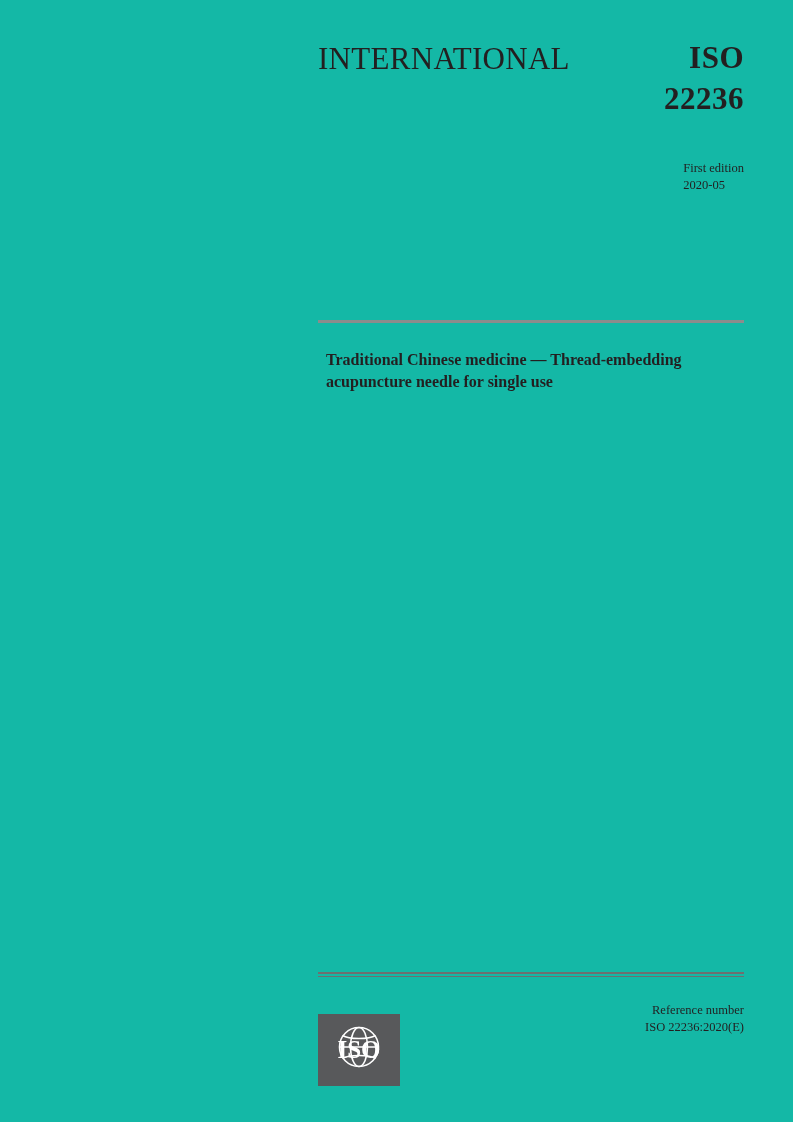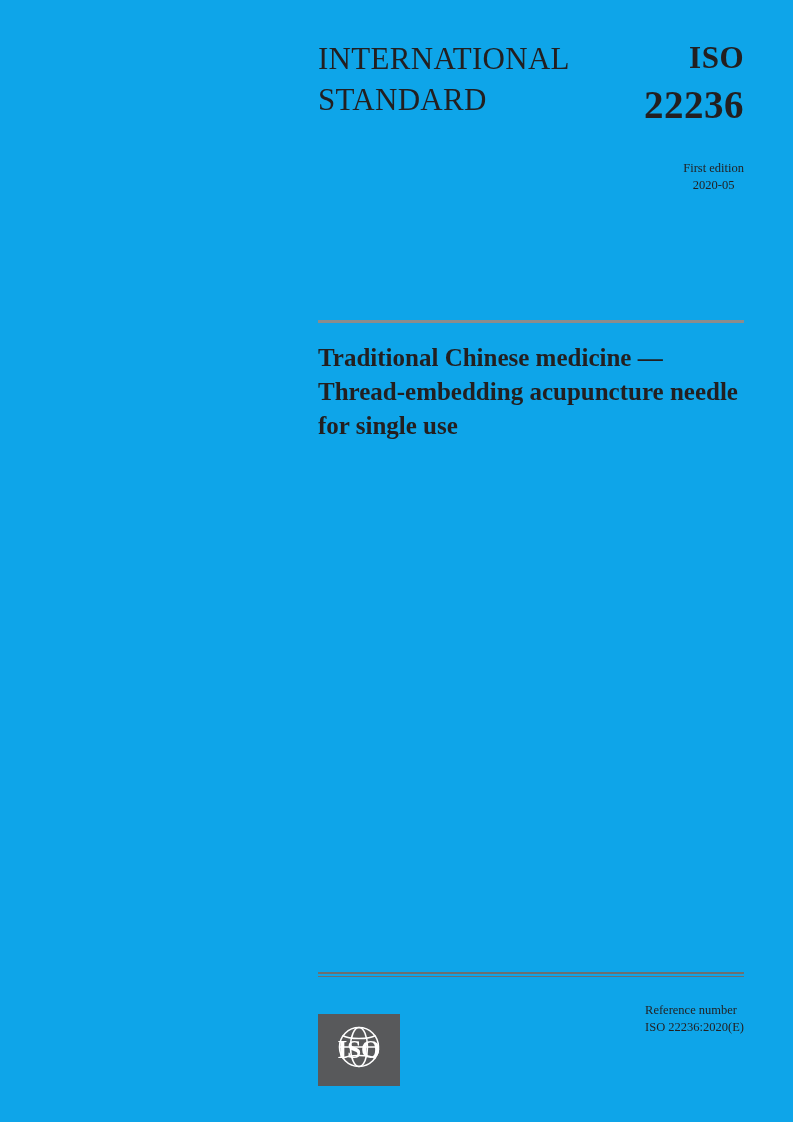--- a/index.html
+++ b/index.html
@@ -4,21 +4,21 @@
 <style>
   html, body {
     margin: 0;
     padding: 0;
     background: #ffffff;
   }
   .page {
     position: relative;
     width: 793px;
     height: 1122px;
-    background: #0ea5e9;
+    background: #14b8a6;
     font-family: "Liberation Serif", serif;
     color: #1a1a1a;
     overflow: hidden;
   }
 
   
   .header {
     position: absolute;
     left: 318px;
     top: 38px;
@@ -43,32 +43,32 @@
     color: #231f20;
   }
   .doc-number .iso-word {
     display: block;
     font-size: 31px;
     line-height: 1.32;
     letter-spacing: 0.5px;
   }
   .doc-number .iso-num {
     display: block;
-    font-size: 39px;
+    font-size: 31px;
     line-height: 1.32;
     letter-spacing: 0.5px;
     margin-left: 11px;
   }
 
   
   .edition {
     position: absolute;
     right: 49px;
     top: 160px;
-    text-align: center;
+    text-align: left;
     font-size: 12.5px;
     line-height: 1.35;
     color: #231f20;
   }
 
   
   .rule-top {
     position: absolute;
     left: 318px;
     top: 320px;
@@ -80,24 +80,24 @@
   
   .title-block {
     position: absolute;
     left: 318px;
     top: 341px;
     width: 420px;
   }
   .title-en {
     font-family: "Liberation Serif", serif;
     font-weight: bold;
-    font-size: 25px;
+    font-size: 16px;
     line-height: 1.36;
     color: #231f20;
-    margin: 0;
+    margin: 8px;
   }
   .title-fr {
     font-family: "Liberation Serif", serif;
     font-style: italic;
     font-size: 13.2px;
     line-height: 1.33;
     color: #231f20;
     margin: 18px 0 0 0;
     max-width: 412px;
   }
@@ -120,21 +120,21 @@
   .rule-bottom .thin {
     height: 1px;
     background: #6f6f6f;
   }
 
   
   .reference {
     position: absolute;
     right: 49px;
     top: 1002px;
-    text-align: left;
+    text-align: right;
     font-size: 12.5px;
     line-height: 1.35;
     color: #231f20;
   }
 
   
   .copyright {
     position: absolute;
     right: 49px;
     top: 1098px;
@@ -156,21 +156,21 @@
   .logo svg {
     display: block;
   }
 </style>
 </head>
 <body>
 
 <div class="page">
 
   <div class="header">
-    <div class="doc-type"><span>INTERNATIONAL</span><br><span>STANDARD</span></div>
+    <div class="doc-type"><span>INTERNATIONAL</span><br></div>
     <div class="doc-number">
       <span class="iso-word">ISO</span>
       <span class="iso-num">22236</span>
     </div>
   </div>
 
   <div class="edition">
     <div>First edition</div>
     <div>2020-05</div>
   </div>

